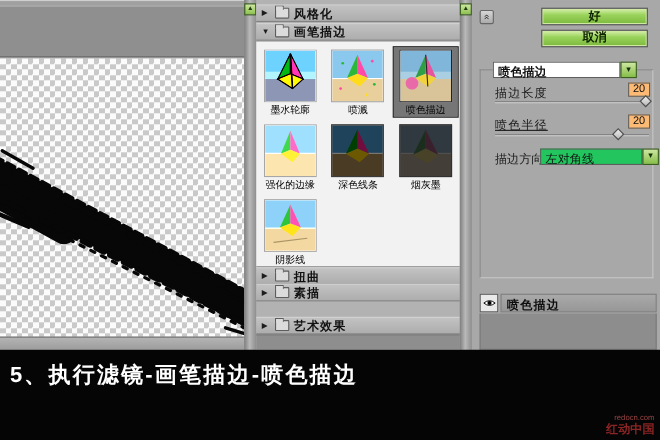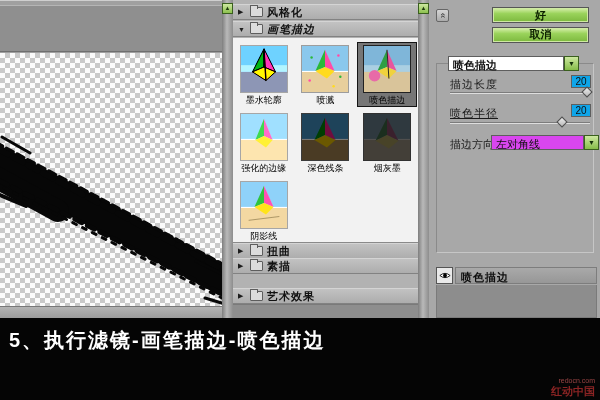--- a/index.html
+++ b/index.html
@@ -61,29 +61,29 @@
   .group-frame { position:absolute; left:7px; top:63px; width:158px; height:190px; border:1px solid #8a8a8a; border-right-color:#c6c6c6; border-bottom-color:#c6c6c6; }
 
   .filter-select { position:absolute; left:19px; top:56px; width:131px; height:15px; }
   .filter-select .box { position:absolute; left:0; top:0; width:116px; height:15px; background:#fff; border:1px solid #5e5e5e;
     font-size:11px; font-weight:bold; color:#111; padding:1px 0 0 4px; }
   .dd-btn { position:absolute; width:15px; height:15px; background:linear-gradient(#cde8a0,#86bd49); border:1px solid #3a5f1e;
     color:#15300a; font-size:7px; text-align:center; line-height:14px; }
   .filter-select .dd-btn { left:116px; top:0; }
 
   .param-label { position:absolute; left:21px; font-size:11px; color:#1a1a1a; letter-spacing:1px; }
-  .value-box { position:absolute; left:142px; width:20px; height:13px; background:#0ea5e9; border:1px solid #5e5e5e;
+  .value-box { position:absolute; left:142px; width:20px; height:13px; background:#fdba74; border:1px solid #5e5e5e;
     font-size:10px; color:#111; text-align:center; line-height:11px; }
   .slider { position:absolute; left:21px; width:140px; height:2px; background:#7c7c7c; border-bottom:1px solid #dedede; }
   .slider .handle { position:absolute; top:-4px; width:8px; height:8px; background:linear-gradient(135deg,#ececec,#b9b9b9);
     border:1px solid #4f4f4f; transform:rotate(45deg); }
 
   .dir-label { position:absolute; left:21px; top:137px; font-size:11px; color:#1a1a1a; }
   .dir-select { position:absolute; left:62px; top:135px; width:108px; height:15px; }
-  .dir-select .box { position:absolute; left:0; top:0; width:93px; height:15px; background:#d946ef; border:1px solid #5e5e5e;
+  .dir-select .box { position:absolute; left:0; top:0; width:93px; height:15px; background:#22c55e; border:1px solid #5e5e5e;
     font-size:11px; color:#111; padding:1px 0 0 4px; }
   .dir-select .dd-btn { left:93px; top:0; }
 
   .layer-row { position:absolute; left:7px; top:267px; width:161px; height:17px; display:flex; }
   .eye-btn { width:17px; height:17px; background:#e9e9e9; border:1px solid #555; display:flex; align-items:center; justify-content:center; }
   .layer-name { flex:1; margin-left:2px; background:linear-gradient(#a9a9a9,#979797); border:1px solid #7d7d7d;
     font-size:11px; font-weight:bold; color:#0e0e0e; padding:2px 0 0 5px; letter-spacing:1px; }
   .layers-area { position:absolute; left:7px; top:285px; width:161px; height:33px; background:#8d8d8d; border:1px solid #7a7a7a; border-top:none; }
 
   
@@ -124,21 +124,21 @@
     <div class="vscroll vscroll1">
       <div class="scroll-btn">▲</div>
     </div>
 
     <div class="filter-pane">
       <div class="cat-row" style="top:4px;">
         <span class="tri">▶</span>
         <span class="folder-icon"></span>
         <span class="label">风格化</span>
       </div>
-      <div class="cat-row" style="top:21px;font-style:italic;">
+      <div class="cat-row" style="top:21px;">
         <span class="tri">▼</span>
         <span class="folder-icon"></span>
         <span class="label">画笔描边</span>
       </div>
 
       <div class="thumbs">
 
         <div class="thumb">
           <svg class="pic v-ink" viewBox="0 0 48 48">
               <rect width="48" height="26" fill="#7fb6d9"></rect>

